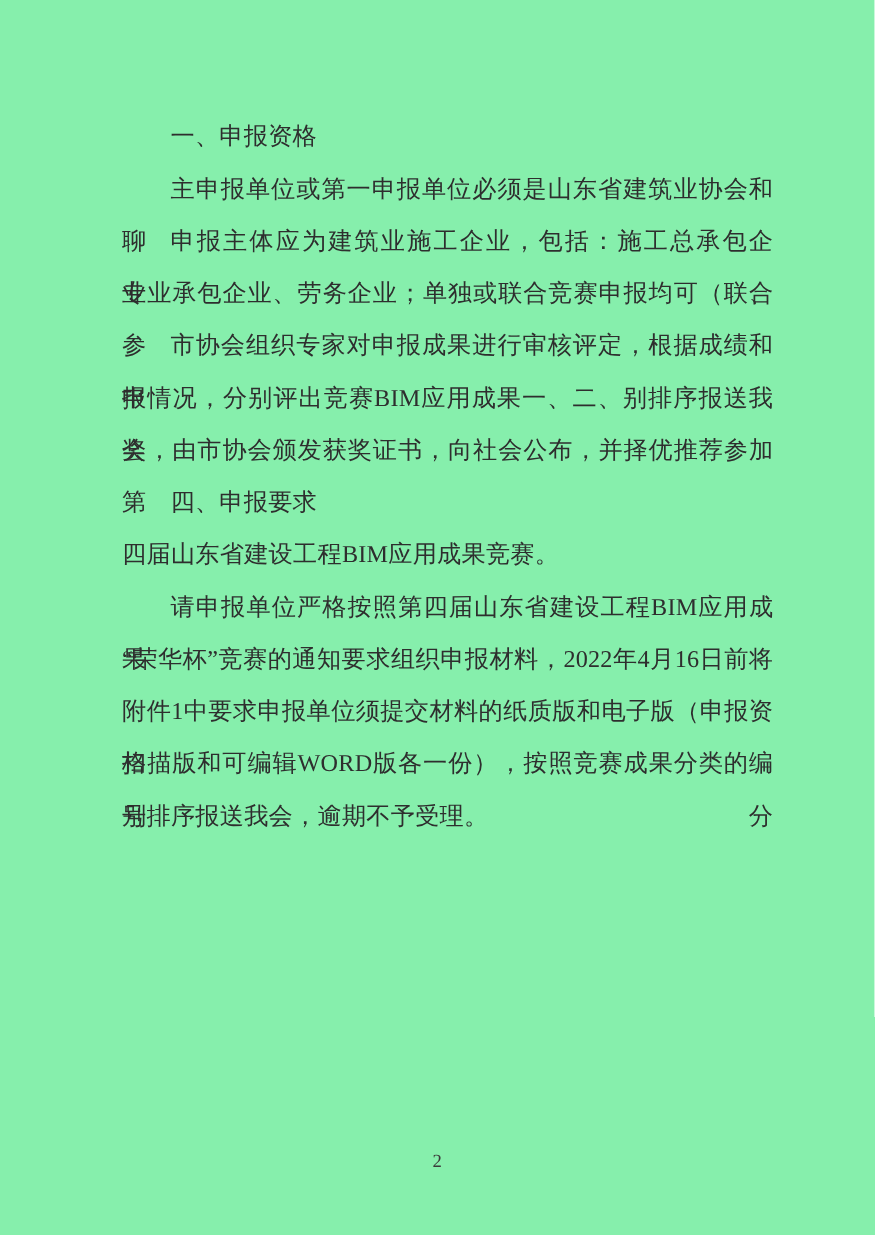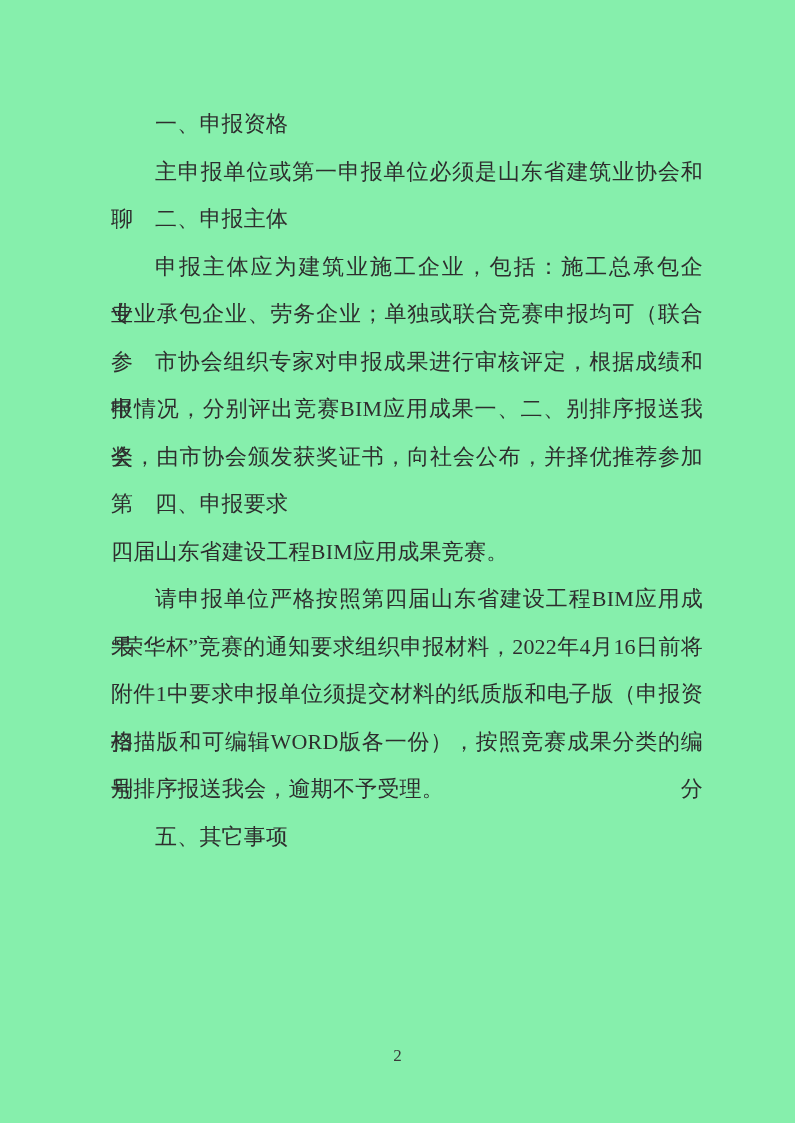--- a/index.html
+++ b/index.html
@@ -51,31 +51,29 @@
     font-family: "Liberation Serif", "DejaVu Serif", serif;
   }
 </style>
 </head>
 <body>
 
 <div class="page">
   <div class="doc-body">
       <div class="line first">一、申报资格</div>
       <div class="line first fill">主申报单位或第一申报单位必须是山东省建筑业协会和聊</div>
-      <div class="line first">二、申报主体</div>
       <div class="line first fill">申报主体应为建筑业施工企业，包括：施工总承包企业、</div>
       <div class="line fill">专业承包企业、劳务企业；单独或联合竞赛申报均可（联合参</div>
       <div class="line first fill">市协会组织专家对申报成果进行审核评定，根据成绩和申</div>
       <div class="line fill">报情况，分别评出竞赛BIM应用成果一、二、别排序报送我会</div>
       <div class="line fill">奖，由市协会颁发获奖证书，向社会公布，并择优推荐参加第</div>
       <div class="line first">四、申报要求</div>
       <div class="line">四届山东省建设工程BIM应用成果竞赛。</div>
       <div class="line first fill">请申报单位严格按照第四届山东省建设工程BIM应用成果</div>
       <div class="line fill">“荣华杯”竞赛的通知要求组织申报材料，2022年4月16日前将</div>
       <div class="line fill">附件1中要求申报单位须提交材料的纸质版和电子版（申报资格</div>
       <div class="line fill">扫描版和可编辑WORD版各一份），按照竞赛成果分类的编号分</div>
       <div class="line">别排序报送我会，逾期不予受理。</div>
-      <div class="line first">五、其它事项</div>
     </div>
   <div class="page-footer">
     <span class="page-number">2</span>
   </div>
 </div>
 
 </body></html>

